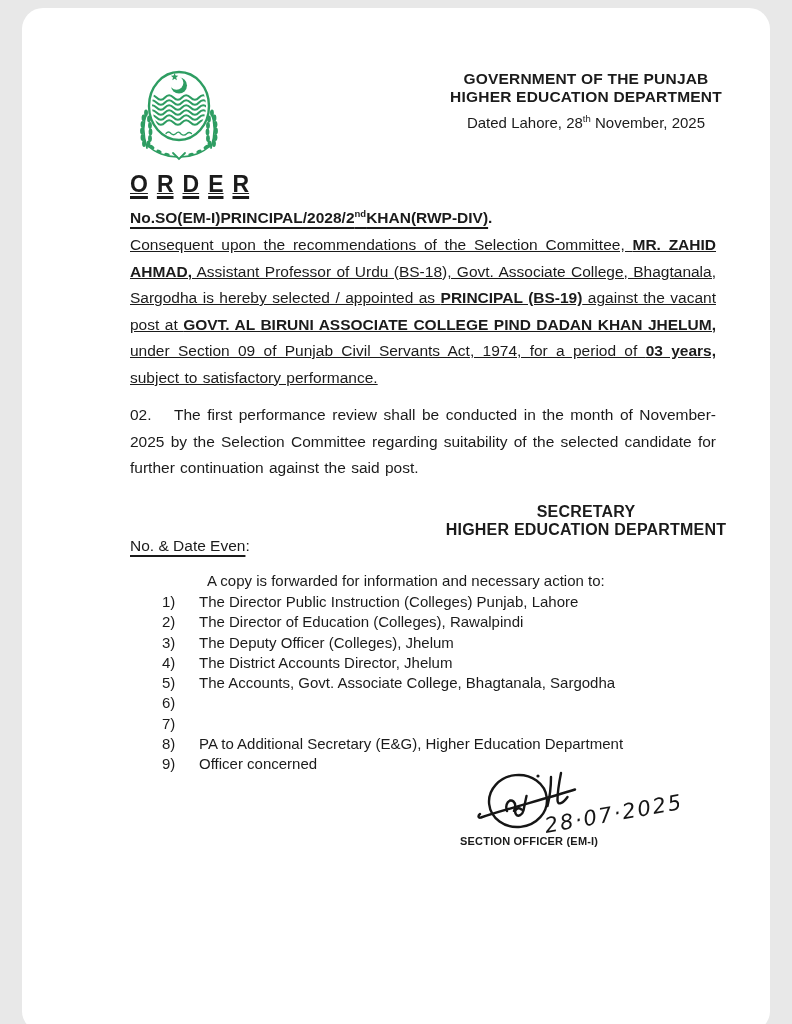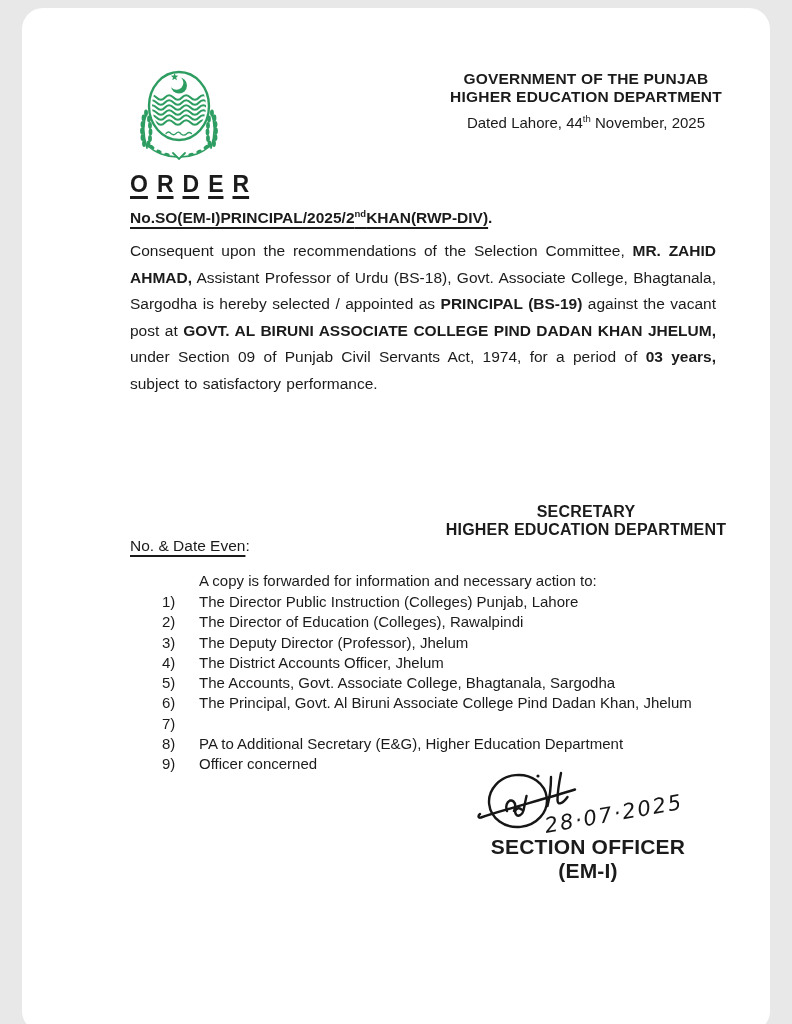--- a/index.html
+++ b/index.html
@@ -9,53 +9,53 @@
     background:#ffffff; color:#1b1b1b;
     font-family:"Liberation Sans", sans-serif; overflow:hidden;border-radius:21px;
   }
   .hdr-block { position:absolute; left:394px; top:62px; width:340px; text-align:center; }
   .org-line { font-weight:bold; font-size:15.5px; line-height:18px; letter-spacing:0.2px; }
   .dated { font-size:15px; margin-top:8px; }
   .sup { font-size:9.5px; vertical-align:super; line-height:0; }
 
   .logo-wrap { position:absolute; left:110px; top:56px; }
 
-  .order-title { position:absolute; left:108px; top:163px; }
+  .order-title { position:absolute; left:108px; top:163px;text-decoration:underline; }
   .order-title .ltr {
     font-weight:bold; font-size:23px; margin-right:9px;
     text-decoration:underline; text-decoration-thickness:3px; text-underline-offset:4px;
   }
   .order-title .ltr:last-child { margin-right:0; }
 
   .ref-line { position:absolute; left:108px; top:201px; font-weight:bold; font-size:15.5px; }
   .ref-line .u { text-decoration:underline; text-decoration-thickness:2px; text-underline-offset:3.5px; }
 
   .para {
     position:absolute; left:108px; width:586px;
     font-size:15.5px; line-height:26.5px; text-align:justify; word-spacing:1px;
   }
-  #para1 { top:230px; }
+  #para1 { top:224px;text-decoration:underline; }
   #para2 { top:394px; }
   .b { font-weight:bold; }
   .pnum { display:inline-block; width:44px; }
 
   .signoff { position:absolute; left:394px; top:495px; width:340px; text-align:center;
              font-weight:bold; font-size:16px; line-height:17.5px; letter-spacing:0.2px; }
 
   .no-date { position:absolute; left:108px; top:529px; font-weight:normal; font-size:15.5px; }
   .no-date .u { text-decoration:underline; text-decoration-thickness:2px; text-underline-offset:3.5px; }
 
-  .dist-intro { position:absolute; left:177px; top:564px; font-size:15px; }
+  .dist-intro { position:absolute; left:185px; top:564px; font-size:15px; }
   .dist-list { position:absolute; left:140px; top:584px; width:560px; font-size:15px; }
   .dist-row { display:flex; line-height:20.3px; }
   .dist-num { width:37px; flex:none; }
 
   .sig-wrap { position:absolute; left:452px; top:761px; }
-  .officer { position:absolute; left:458px; top:827px; width:216px; text-align:center;
-             font-weight:bold; font-size:21px; letter-spacing:0.2px; }
+  .officer { position:absolute; left:438px; top:827px; width:216px; text-align:left;
+             font-weight:bold; font-size:11px; letter-spacing:0.2px; }
 </style>
 </head>
 <body>
 
 <div class="page">
 
   <div class="logo-wrap">
     <svg width="102" height="100" viewBox="0 0 102 100">
       <defs>
         <clipPath id="ovalClip">
@@ -105,35 +105,38 @@
       <ellipse cx="74" cy="83" rx="2.8" ry="1.6" fill="#2e9d62" transform="rotate(-35 74 83)"></ellipse>
       <ellipse cx="67" cy="87.5" rx="2.8" ry="1.6" fill="#2e9d62" transform="rotate(-22 67 87.5)"></ellipse>
       <ellipse cx="59" cy="90.5" rx="2.8" ry="1.6" fill="#2e9d62" transform="rotate(-12 59 90.5)"></ellipse>
       <path d="M41,89 l6,6 6,-6" fill="none" stroke="#2e9d62" stroke-width="1.8" stroke-linecap="round"></path>
     </svg>
   </div>
 
   <div class="hdr-block">
     <div class="org-line">GOVERNMENT OF THE PUNJAB</div>
     <div class="org-line">HIGHER EDUCATION DEPARTMENT</div>
-    <div class="dated"><span>Dated Lahore, 44</span><span class="sup">th</span><span> November, 2025</span></div>
+    <div class="dated"><span>Dated Lahore, 28</span><span class="sup">th</span><span> November, 2025</span></div>
   </div>
 
   <div class="order-title">
     <span class="ltr">O</span><span class="ltr">R</span><span class="ltr">D</span><span class="ltr">E</span><span class="ltr">R</span>
   </div>
 
   <div class="ref-line">
-    <span class="u"><span>No.SO(EM-I)PRINCIPAL/2025/2</span><span class="sup">nd</span><span>KHAN(RWP-DIV)</span></span><span>.</span>
+    <span class="u"><span>No.SO(EM-I)PRINCIPAL/2028/2</span><span class="sup">nd</span><span>KHAN(RWP-DIV)</span></span><span>.</span>
   </div>
 
   <div class="para" id="para1">
     <span>Consequent upon the recommendations of the Selection Committee, </span><span class="b">MR. ZAHID AHMAD,</span><span> Assistant Professor of Urdu (BS-18), Govt. Associate College, Bhagtanala, Sargodha is hereby selected / appointed as </span><span class="b">PRINCIPAL (BS-19)</span><span> against the vacant post at </span><span class="b">GOVT. AL BIRUNI ASSOCIATE COLLEGE PIND DADAN KHAN JHELUM,</span><span> under Section 09 of Punjab Civil Servants Act, 1974, for a period of </span><span class="b">03 years,</span><span> subject to satisfactory performance.</span>
   </div>
 
+  <div class="para" id="para2">
+    <span class="pnum">02.</span><span>The first performance review shall be conducted in the month of November-2025 by the Selection Committee regarding suitability of the selected candidate for further continuation against the said post.</span>
+  </div>
 
   <div class="signoff">
     <div>SECRETARY</div>
     <div>HIGHER EDUCATION DEPARTMENT</div>
   </div>
 
   <div class="no-date">
     <span class="u">No. &amp; Date Even</span><span>:</span>
   </div>
 
@@ -143,33 +146,32 @@
     <div class="dist-row">
         <span class="dist-num">1)</span>
         <span>The Director Public Instruction (Colleges) Punjab, Lahore</span>
       </div>
     <div class="dist-row">
         <span class="dist-num">2)</span>
         <span>The Director of Education (Colleges), Rawalpindi</span>
       </div>
     <div class="dist-row">
         <span class="dist-num">3)</span>
-        <span>The Deputy Director (Professor), Jhelum</span>
+        <span>The Deputy Officer (Colleges), Jhelum</span>
       </div>
     <div class="dist-row">
         <span class="dist-num">4)</span>
-        <span>The District Accounts Officer, Jhelum</span>
+        <span>The District Accounts Director, Jhelum</span>
       </div>
     <div class="dist-row">
         <span class="dist-num">5)</span>
         <span>The Accounts, Govt. Associate College, Bhagtanala, Sargodha</span>
       </div>
     <div class="dist-row">
         <span class="dist-num">6)</span>
-        <span>The Principal, Govt. Al Biruni Associate College Pind Dadan Khan, Jhelum</span>
       </div>
     <div class="dist-row">
         <span class="dist-num">7)</span>
       </div>
     <div class="dist-row">
         <span class="dist-num">8)</span>
         <span>PA to Additional Secretary (E&amp;G), Higher Education Department</span>
       </div>
     <div class="dist-row">
         <span class="dist-num">9)</span>

